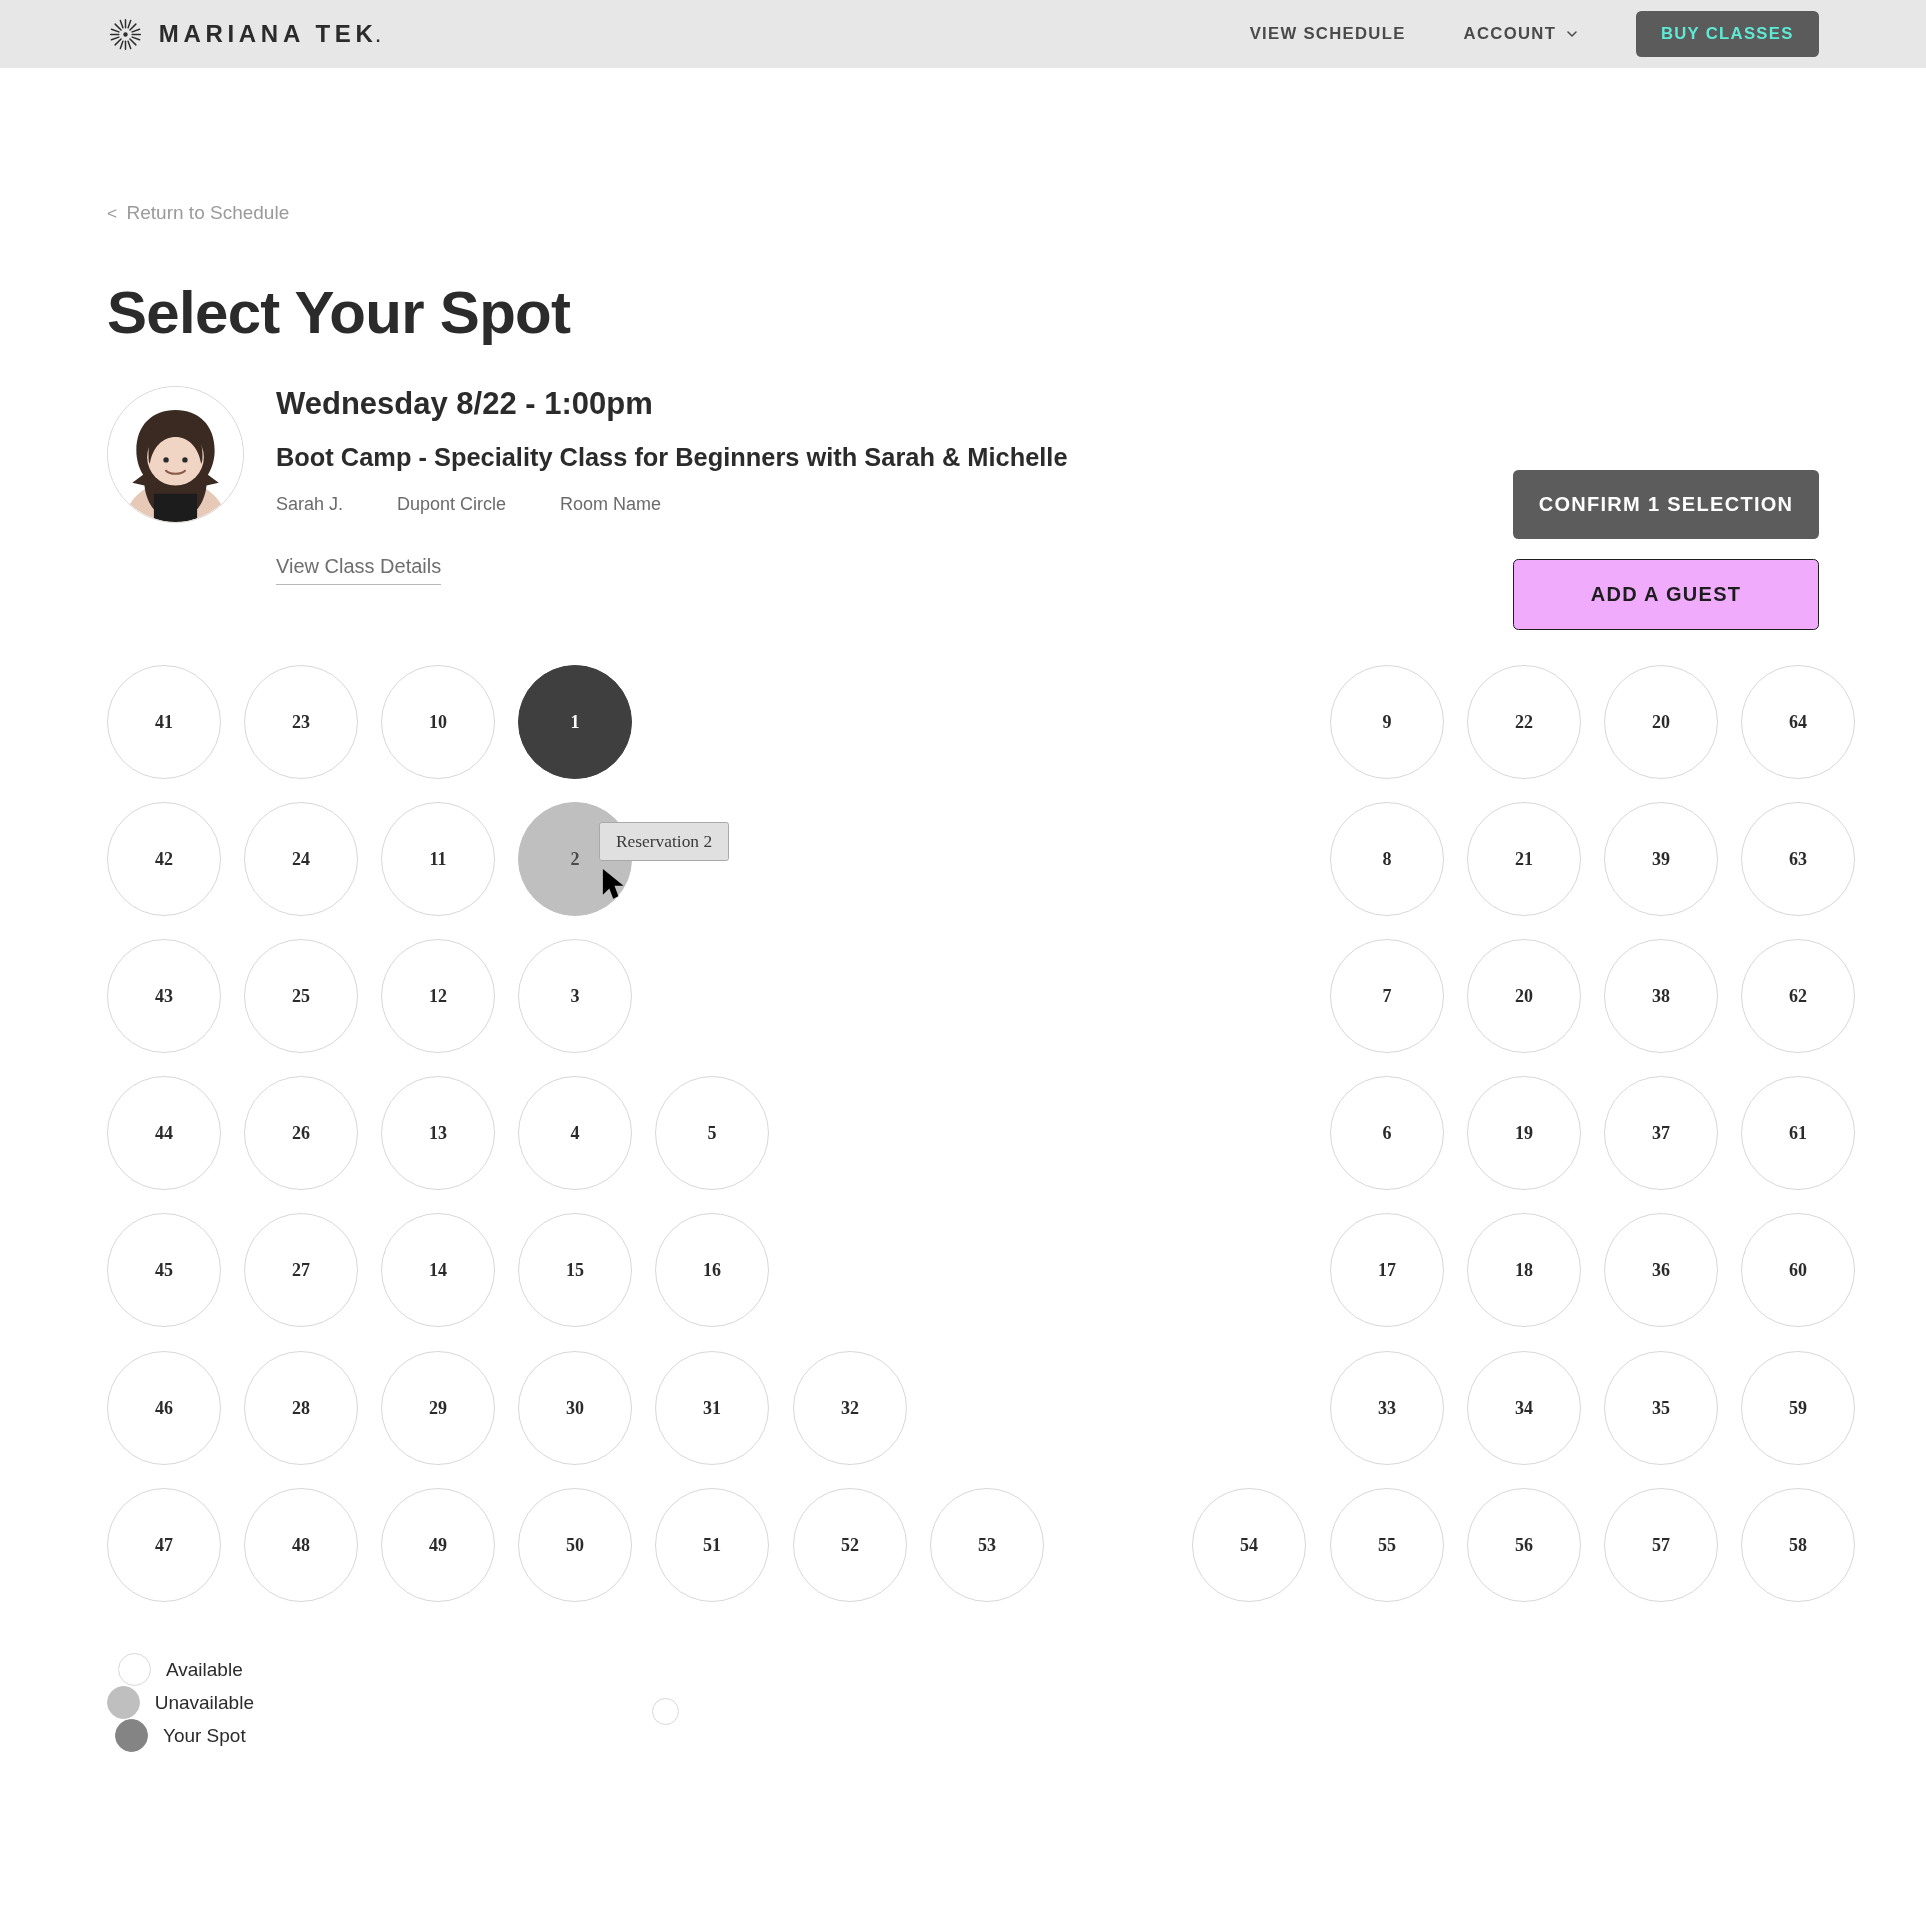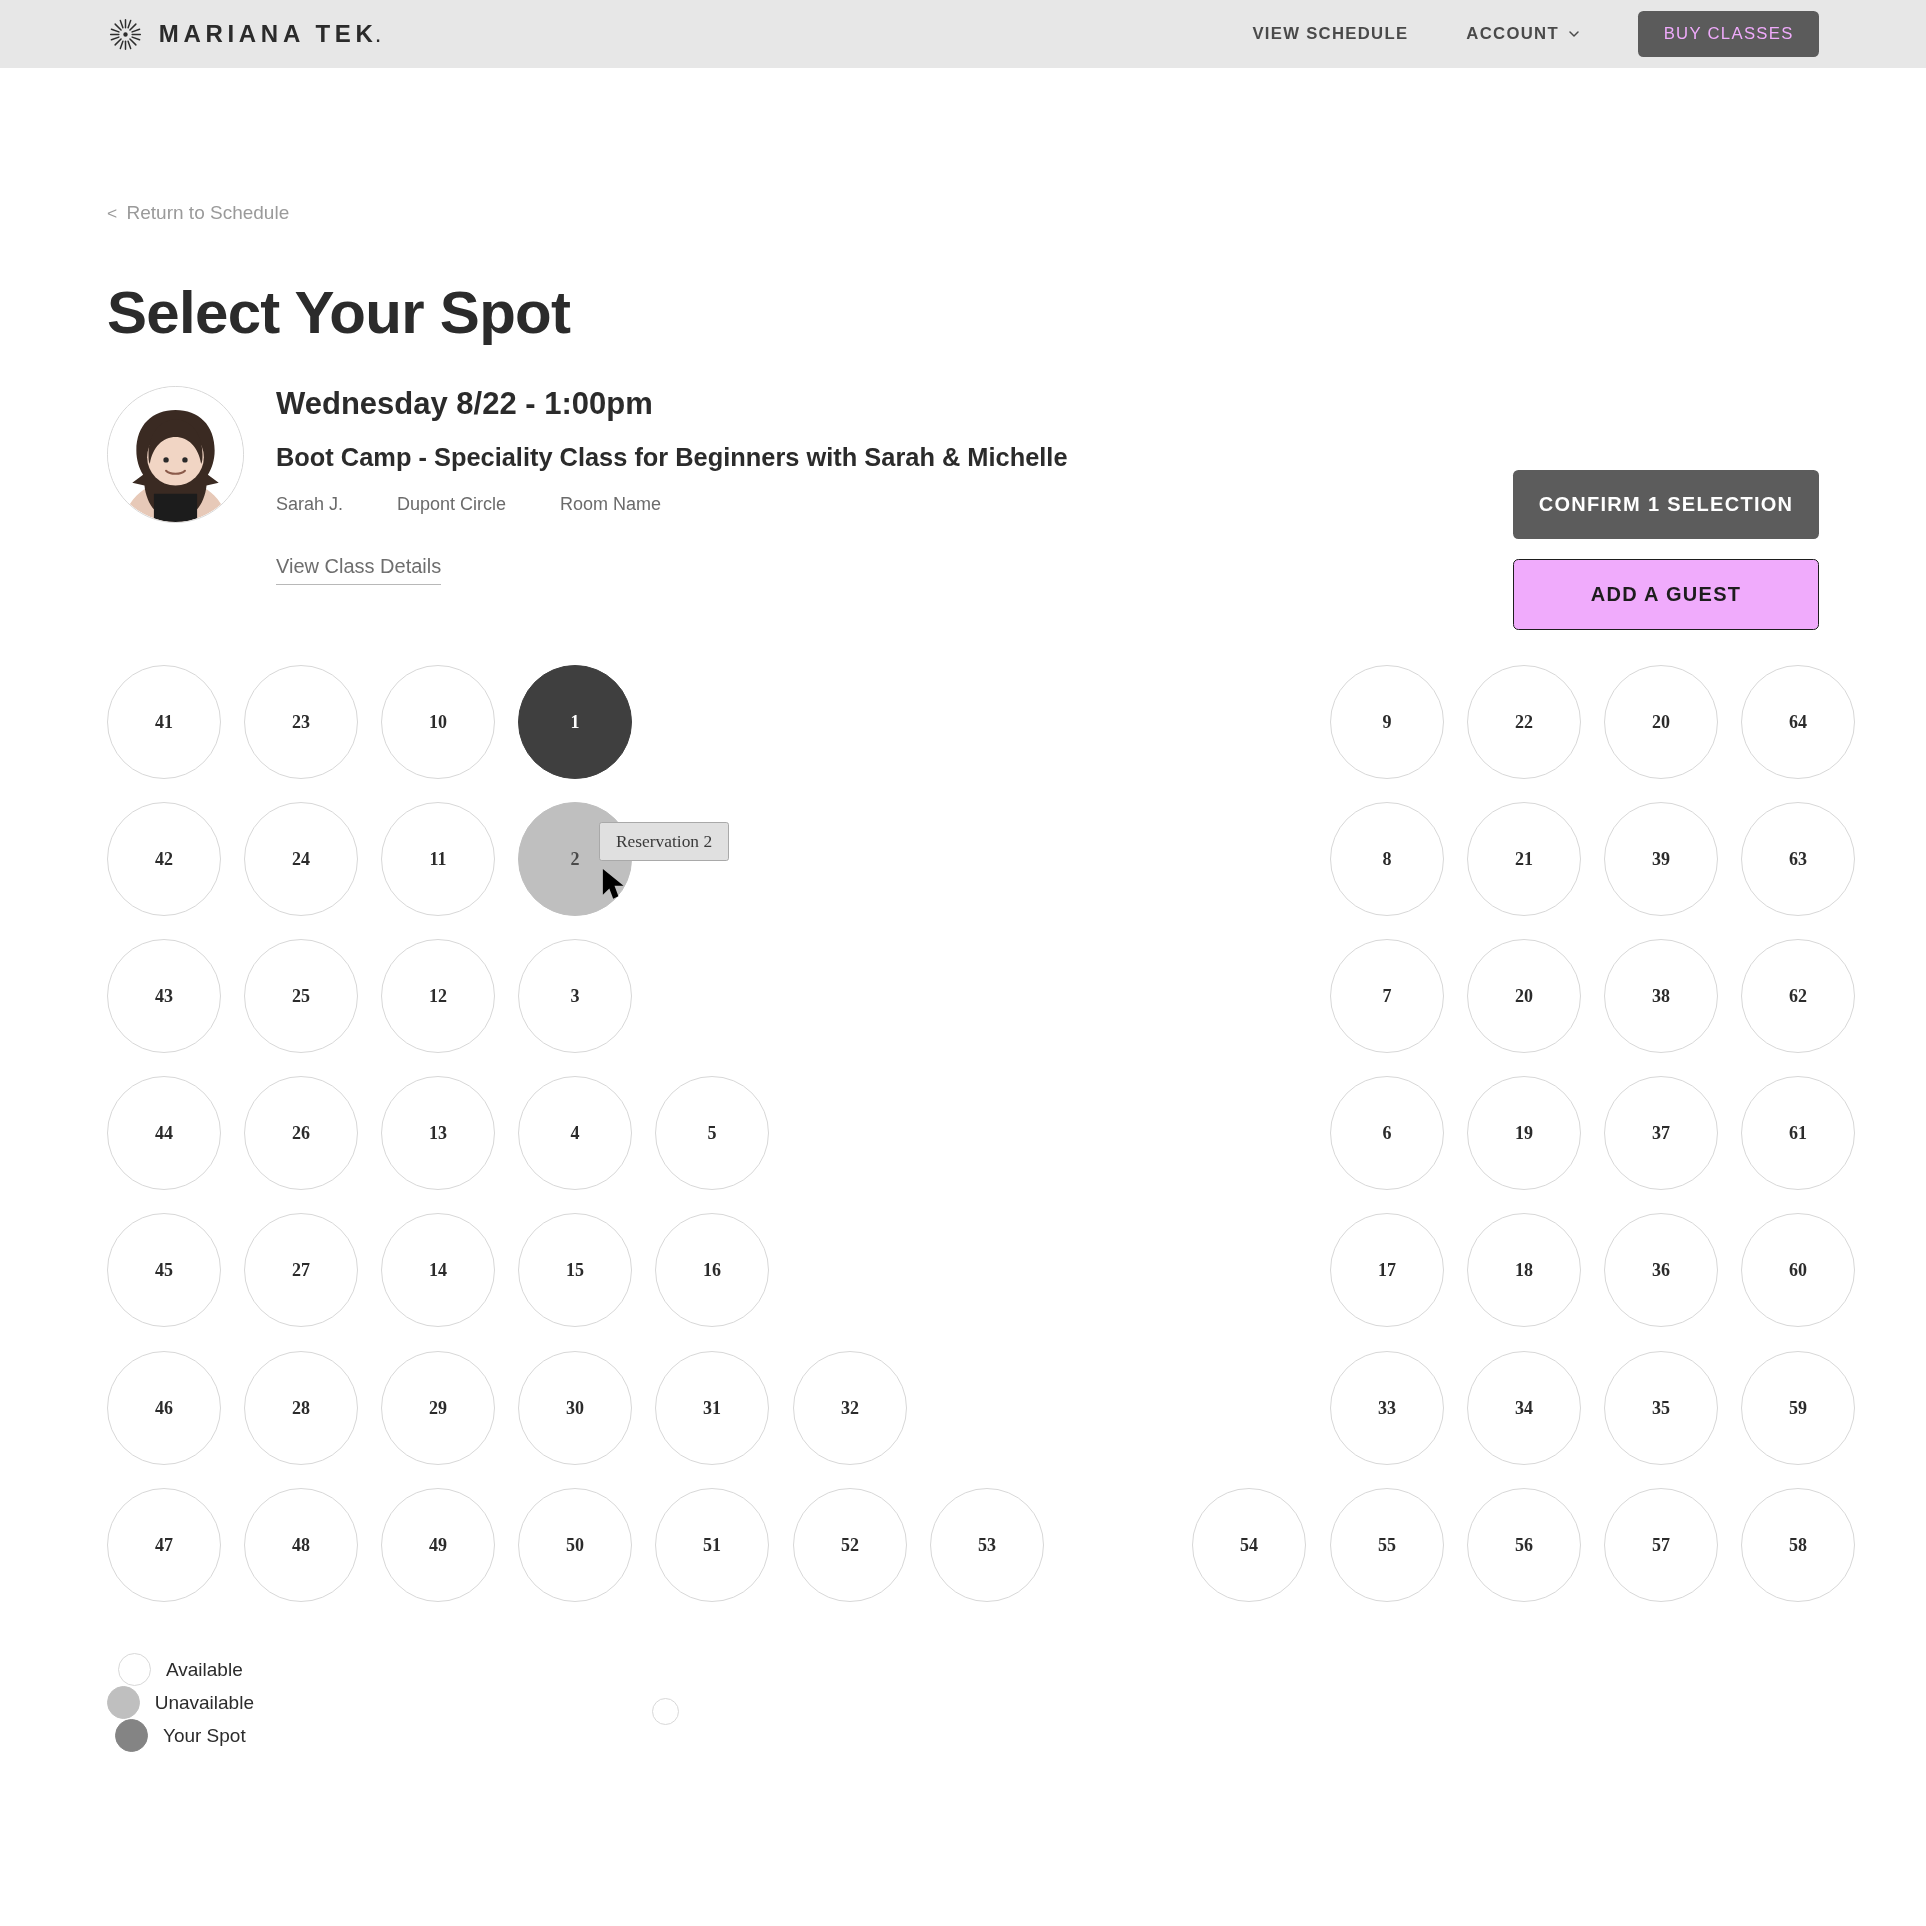--- a/index.html
+++ b/index.html
@@ -50,23 +50,23 @@
     font-size:16.7px;
     font-weight:700;
     letter-spacing:1.3px;
     color:#4a4a4a;
     text-decoration:none;
   }
   .nav .account{display:flex;align-items:center;gap:9.4px;}
   .chev{width:12px;height:12px;}
   .buy-btn{
     background:var(--btn-gray);
-    color:#f0abfc;
+    color:#5eead4;
     font-size:16.7px;
-    font-weight:400;
+    font-weight:700;
     letter-spacing:1.3px;
     padding:13.4px 25.4px;
     border-radius:5.4px;
     border:none;
     cursor:pointer;
   }
 
   
   .page{
     padding:0 107px;

